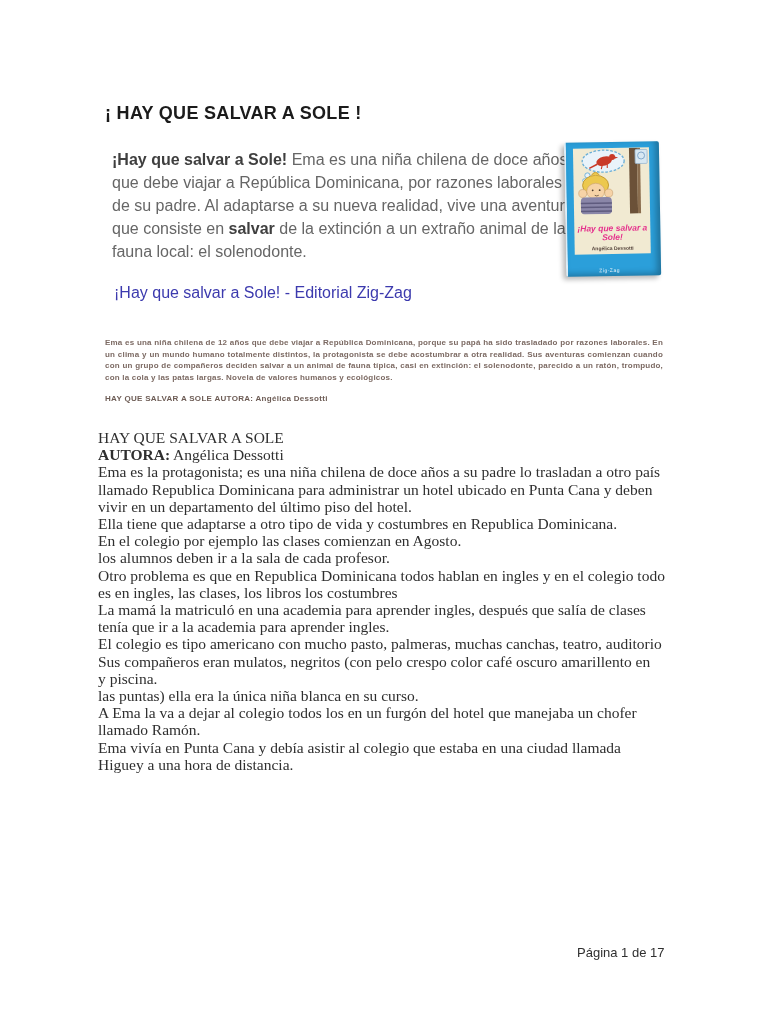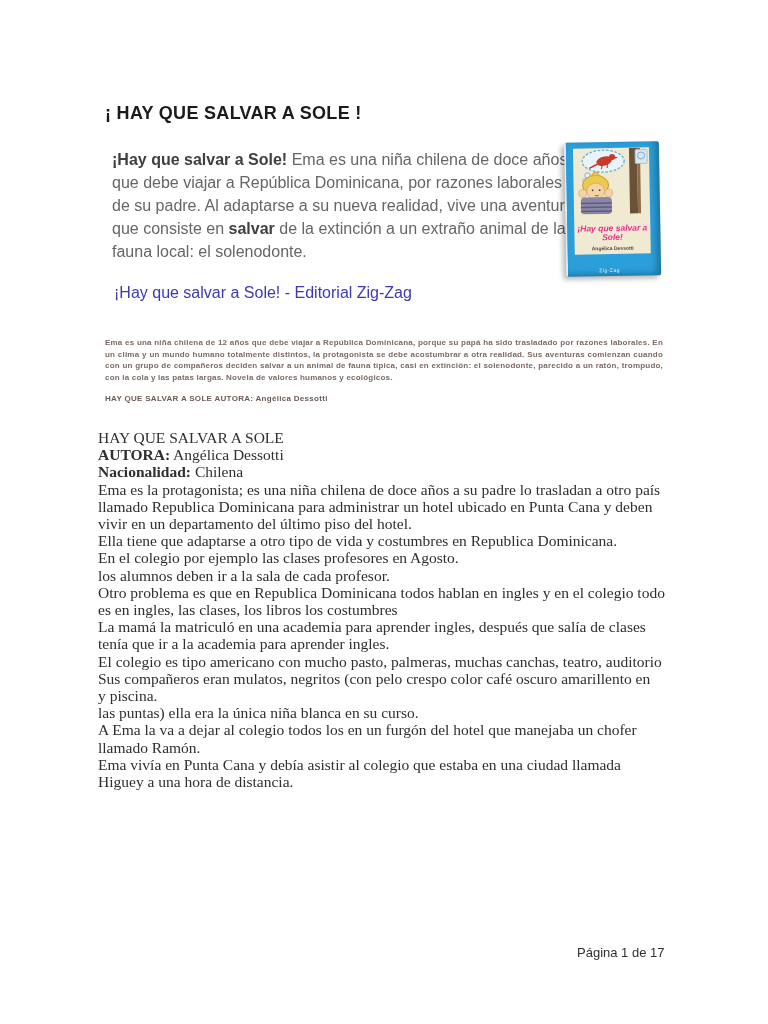--- a/index.html
+++ b/index.html
@@ -138,26 +138,25 @@
 
 <a class="ext-link" href="#">¡Hay que salvar a Sole! - Editorial Zig-Zag</a>
 
 <div class="small-para">Ema es una niña chilena de 12 años que debe viajar a República Dominicana, porque su papá ha sido trasladado por razones laborales. En un clima y un mundo humano totalmente distintos, la protagonista se debe acostumbrar a otra realidad. Sus aventuras comienzan cuando con un grupo de compañeros deciden salvar a un animal de fauna típica, casi en extinción: el solenodonte, parecido a un ratón, trompudo, con la cola y las patas largas. Novela de valores humanos y ecológicos.</div>
 
 <div class="byline">HAY QUE SALVAR A SOLE AUTORA: Angélica Dessotti</div>
 
 <div class="body-text">
     <div class="tline"><span>HAY QUE SALVAR A SOLE</span></div>
     <div class="tline"><span class="b">AUTORA:</span><span> Angélica Dessotti</span></div>
-    <div class="tline"><span class="b">Nacionalidad:</span><span> Chilena</span></div>
     <div class="tline"><span>Ema es la protagonista; es una niña chilena de doce años a su padre lo trasladan a otro país</span></div>
     <div class="tline"><span>llamado Republica Dominicana para administrar un hotel ubicado en Punta Cana y deben</span></div>
     <div class="tline"><span>vivir en un departamento del último piso del hotel.</span></div>
     <div class="tline"><span>Ella tiene que adaptarse a otro tipo de vida y costumbres en Republica Dominicana.</span></div>
-    <div class="tline"><span>En el colegio por ejemplo las clases profesores en Agosto.</span></div>
+    <div class="tline"><span>En el colegio por ejemplo las clases comienzan en Agosto.</span></div>
     <div class="tline"><span>los alumnos deben ir a la sala de cada profesor.</span></div>
     <div class="tline"><span>Otro problema es que en Republica Dominicana todos hablan en ingles y en el colegio todo</span></div>
     <div class="tline"><span>es en ingles, las clases, los libros los costumbres</span></div>
     <div class="tline"><span>La mamá la matriculó en una academia para aprender ingles, después que salía de clases</span></div>
     <div class="tline"><span>tenía que ir a la academia para aprender ingles.</span></div>
     <div class="tline"><span>El colegio es tipo americano con mucho pasto, palmeras, muchas canchas, teatro, auditorio</span></div>
     <div class="tline"><span>Sus compañeros eran mulatos, negritos (con pelo crespo color café oscuro amarillento en</span></div>
     <div class="tline"><span>y piscina.</span></div>
     <div class="tline"><span>las puntas) ella era la única niña blanca en su curso.</span></div>
     <div class="tline"><span>A Ema la va a dejar al colegio todos los en un furgón del hotel que manejaba un chofer</span></div>

